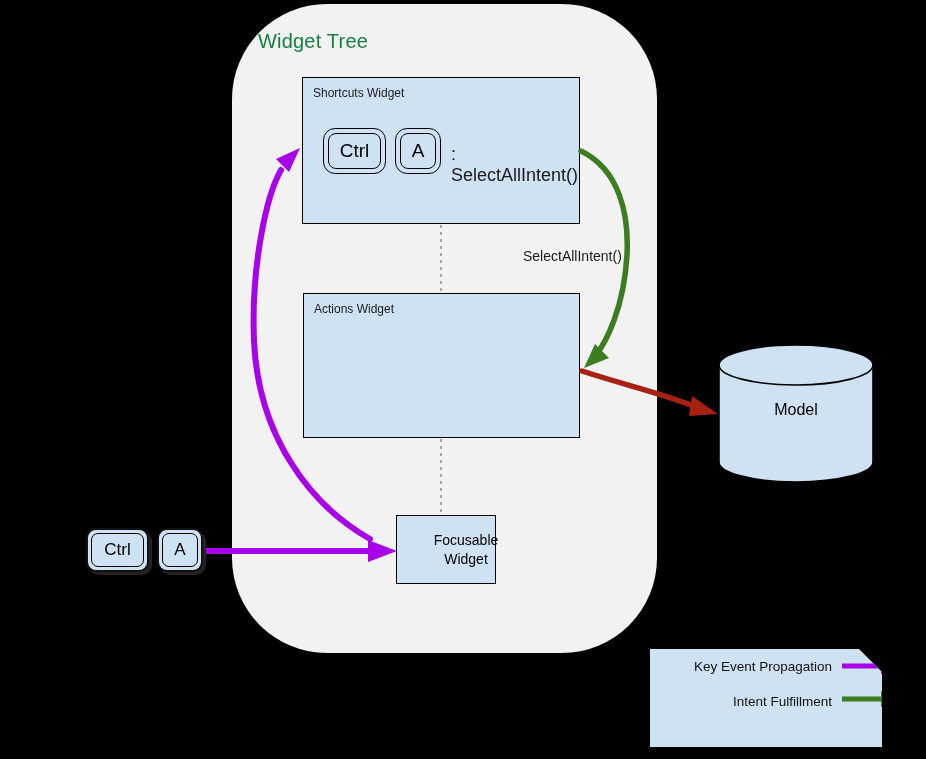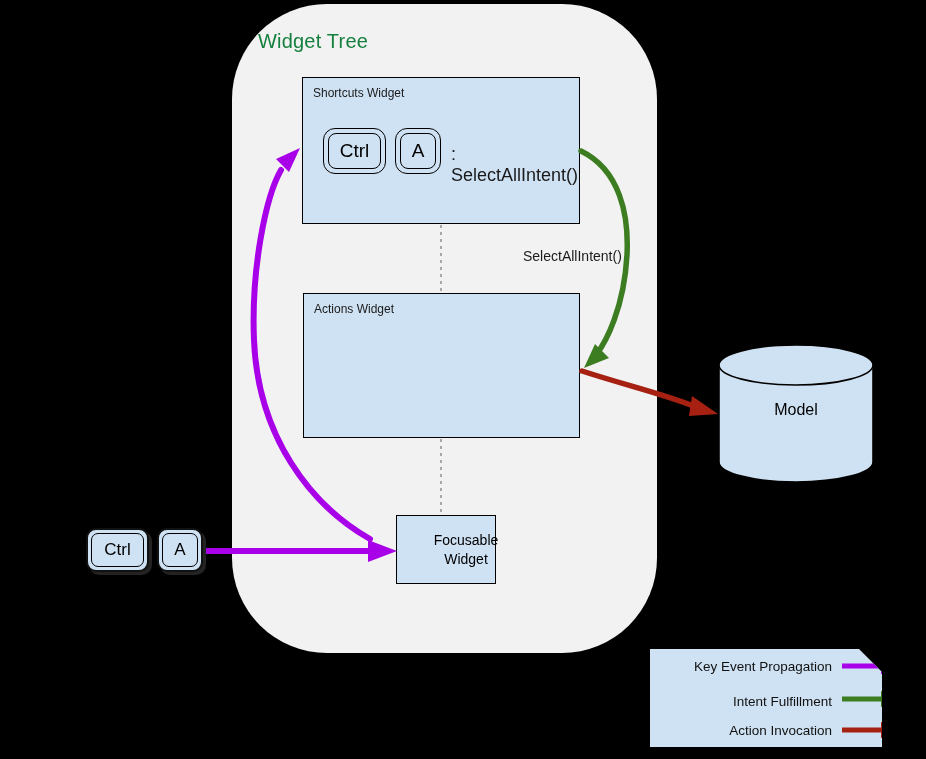--- a/index.html
+++ b/index.html
@@ -177,22 +177,15 @@
     </div>
 
     <div class="legend-row legend-row-1">
       <span class="lbl">Intent Fulfillment</span>
       <svg width="64" height="20" viewBox="0 0 64 20">
         <line x1="2" y1="10" x2="41" y2="10" stroke-width="5" stroke="#3c7d21"></line>
         <polygon points="41,2 63,10 41,18" fill="#3c7d21"></polygon>
       </svg>
     </div>
 
-    <div class="legend-row legend-row-2">
-      <span class="lbl">Action Invocation</span>
-      <svg width="64" height="20" viewBox="0 0 64 20">
-        <line x1="2" y1="10" x2="41" y2="10" stroke-width="5" stroke="#a62111"></line>
-        <polygon points="41,2 63,10 41,18" fill="#a62111"></polygon>
-      </svg>
-    </div>
   </div>
 
 </div>
 
 </body></html>

